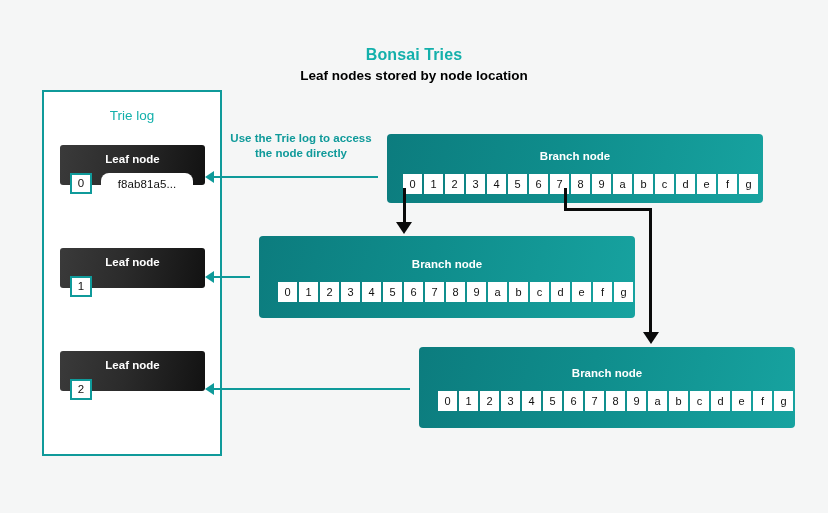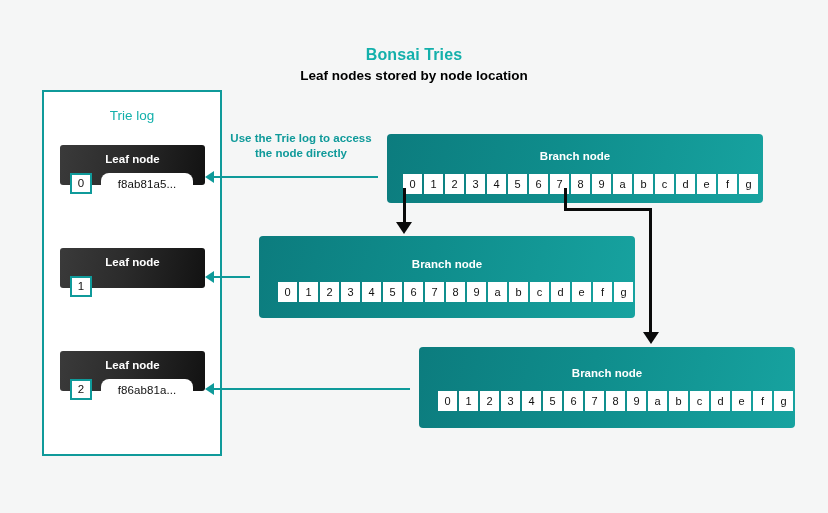--- a/index.html
+++ b/index.html
@@ -211,21 +211,20 @@
     <div class="leaf-label">Leaf node</div>
     <div class="leaf-row">
       <div class="leaf-index">1</div>
     </div>
   </div>
 
   <div class="leaf-node n2">
     <div class="leaf-label">Leaf node</div>
     <div class="leaf-row">
       <div class="leaf-index">2</div>
-      <div class="leaf-hash">f86ab81a...</div>
     </div>
   </div>
 
   <div id="annotation">Use the Trie log to access the node directly</div>
 
   <div class="branch-node b1">
     <div class="branch-label">Branch node</div>
     <div class="nibble-row">
         <div class="nibble">0</div>
         <div class="nibble">1</div>

